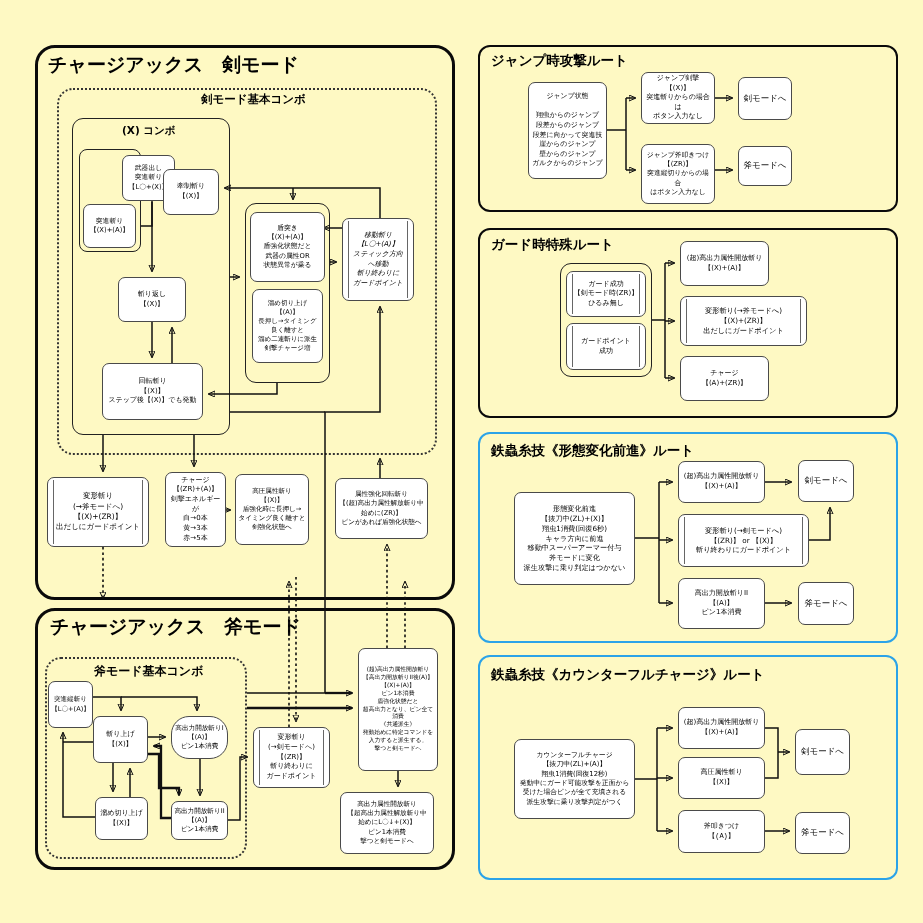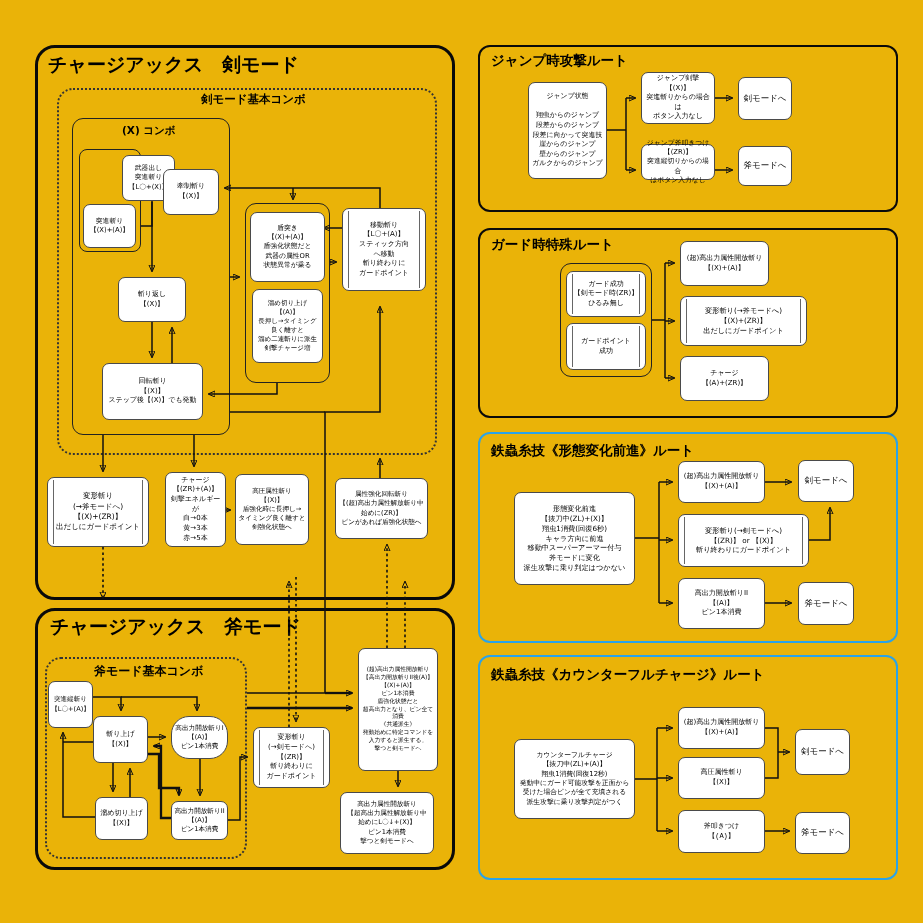--- a/index.html
+++ b/index.html
@@ -1,16 +1,16 @@
 <!DOCTYPE html>
 <html style="--accent: #2ba3e8;"><head>
 <meta charset="utf-8">
 <style>
   html,body{margin:0;padding:0;background:#fff;}
-  #canvas{position:relative;width:923px;height:923px;background:#eab308;overflow:hidden;
+  #canvas{position:relative;width:923px;height:923px;background:#fef9c3;overflow:hidden;
           font-family:"DejaVu Sans",sans-serif;color:#000;}
   .node{position:absolute;background:#fff;border:1.2px solid #4a4a4a;border-radius:7px;
         display:flex;align-items:center;justify-content:center;text-align:center;
         white-space:pre-line;font-size:7px;line-height:1.38;padding:2px;
         box-sizing:border-box;z-index:3;}
   .sidebars::before,.sidebars::after{content:"";position:absolute;top:2px;bottom:2px;
         border-left:1px solid #666;}
   .sidebars::before{left:5px;} .sidebars::after{right:5px;}
   .container{position:absolute;border:1.5px solid #222;border-radius:11px;
         box-sizing:border-box;z-index:1;background:transparent;}
@@ -74,21 +74,21 @@
 【(X)+(A)】
 盾強化状態だと
 武器の属性OR
 状態異常が乗る</div>
   <div class="node" style="left:252px;top:289px;width:71px;height:74px;font-size:6.5px;">溜め切り上げ
 【(A)】
 長押し→タイミング
 良く離すと
 溜め二連斬りに派生
 剣撃チャージ増</div>
-  <div class="node sidebars" style="left:342px;top:208px;width:84px;height:83px;">移動斬り
+  <div class="node sidebars" style="left:342px;top:218px;width:72px;height:83px;font-style:italic;">移動斬り
 【L〇+(A)】
 スティック方向
 へ移動
 斬り終わりに
 ガードポイント</div>
   <div class="node sidebars" style="left:47px;top:477px;width:102px;height:70px;font-size:7.5px;">変形斬り
 (→斧モードへ)
 【(X)+(ZR)】
 出だしにガードポイント</div>
   <div class="node" style="left:165px;top:472px;width:61px;height:75px;">チャージ
@@ -146,21 +146,21 @@
 段差からのジャンプ
 段差に向かって突進技
 崖からのジャンプ
 壁からのジャンプ
 ガルクからのジャンプ</div>
   <div class="node" style="left:641px;top:72px;width:74px;height:52px;">ジャンプ剣撃
 【(X)】
 突進斬りからの場合は
 ボタン入力なし</div>
   <div class="node" style="left:738px;top:77px;width:54px;height:43px;font-size:8.5px;">剣モードへ</div>
-  <div class="node" style="left:641px;top:144px;width:74px;height:36px;font-size:6.8px;">ジャンプ斧叩きつけ
+  <div class="node" style="left:641px;top:144px;width:74px;height:60px;font-size:6.8px;">ジャンプ斧叩きつけ
 【(ZR)】
 突進縦切りからの場合
 はボタン入力なし</div>
   <div class="node" style="left:738px;top:146px;width:54px;height:40px;font-size:8.5px;">斧モードへ</div>
 
   <div class="node sidebars" style="left:566px;top:271px;width:80px;height:46px;">ガード成功
 【剣モード時(ZR)】
 ひるみ無し</div>
   <div class="node sidebars" style="left:566px;top:323px;width:80px;height:47px;">ガードポイント
 成功</div>

